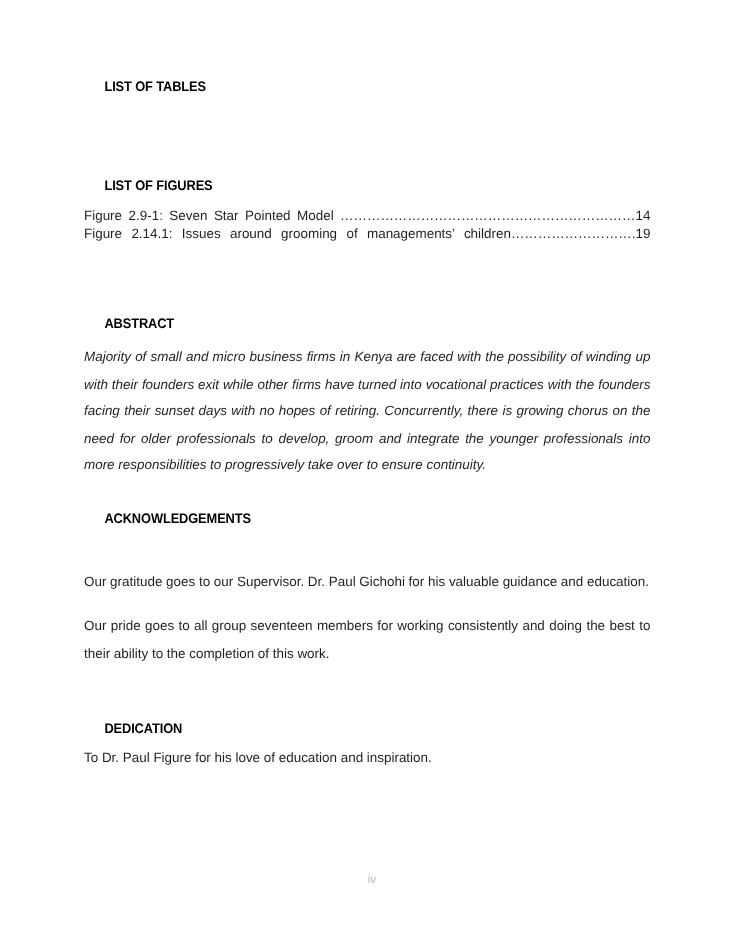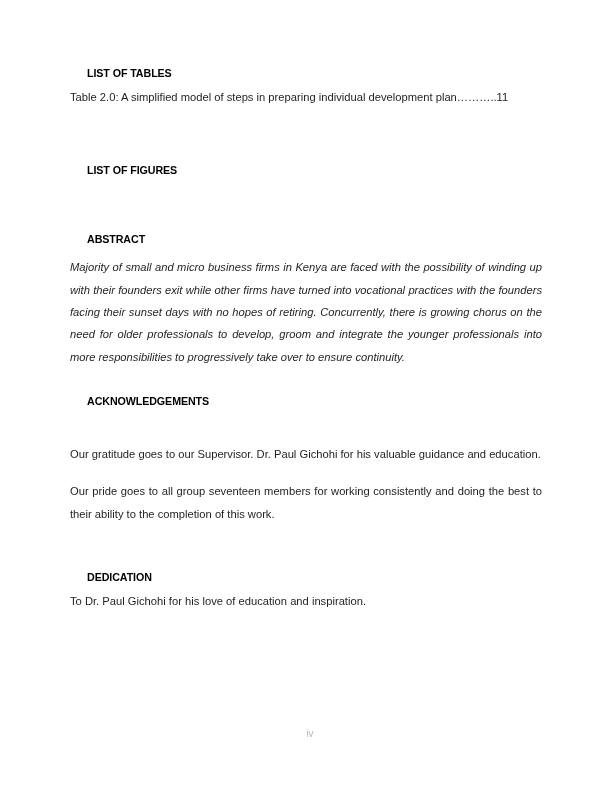--- a/index.html
+++ b/index.html
@@ -104,29 +104,29 @@
 <body>
 
 <div class="page">
   <div class="content">
 
     <div class="top-offset"></div>
 
     <section>
       <h2 class="heading">LIST OF TABLES</h2>
       <div class="sp-10"></div>
-      <p class="body-line">Table 2.0: A simplified model of steps in preparing individual development plan………..11</p>
     </section>
 
     <div class="sp-40"></div>
     <div class="sp-18"></div>
 
     <section>
       <h2 class="heading">LIST OF FIGURES</h2>
       <div class="sp-10"></div>
+      <p class="figures-block">Figure 2.9-1: Seven Star Pointed Model …………………………………………………………14 Figure 2.14.1: Issues around grooming of managements’ children……………………….19</p>
     </section>
 
     <div class="sp-30"></div>
     <div class="sp-14"></div>
 
     <section>
       <h2 class="heading">ABSTRACT</h2>
       <div class="sp-10"></div>
       <p class="para">Majority of small and micro business firms in Kenya are faced with the possibility of winding up with their founders exit while other firms have turned into vocational practices with the founders facing their sunset days with no hopes of retiring. Concurrently, there is growing chorus on the need for older professionals to develop, groom and integrate the younger professionals into more responsibilities to progressively take over to ensure continuity.</p>
     </section>
@@ -141,19 +141,19 @@
       <p class="para-loose">Our pride goes to all group seventeen members for working consistently and doing the best to their ability to the completion of this work.</p>
       <div class="sp-12"></div>
     </section>
 
     <div class="sp-26"></div>
     <div class="sp-6"></div>
 
     <section>
       <h2 class="heading">DEDICATION</h2>
       <div class="sp-10"></div>
-      <p class="body-line">To Dr. Paul Gichohi for his love of education and inspiration.</p>
+      <p class="body-line">To Dr. Paul Figure for his love of education and inspiration.</p>
     </section>
 
   </div>
 
   <div class="page-number">iv</div>
 </div>
 
 </body></html>

